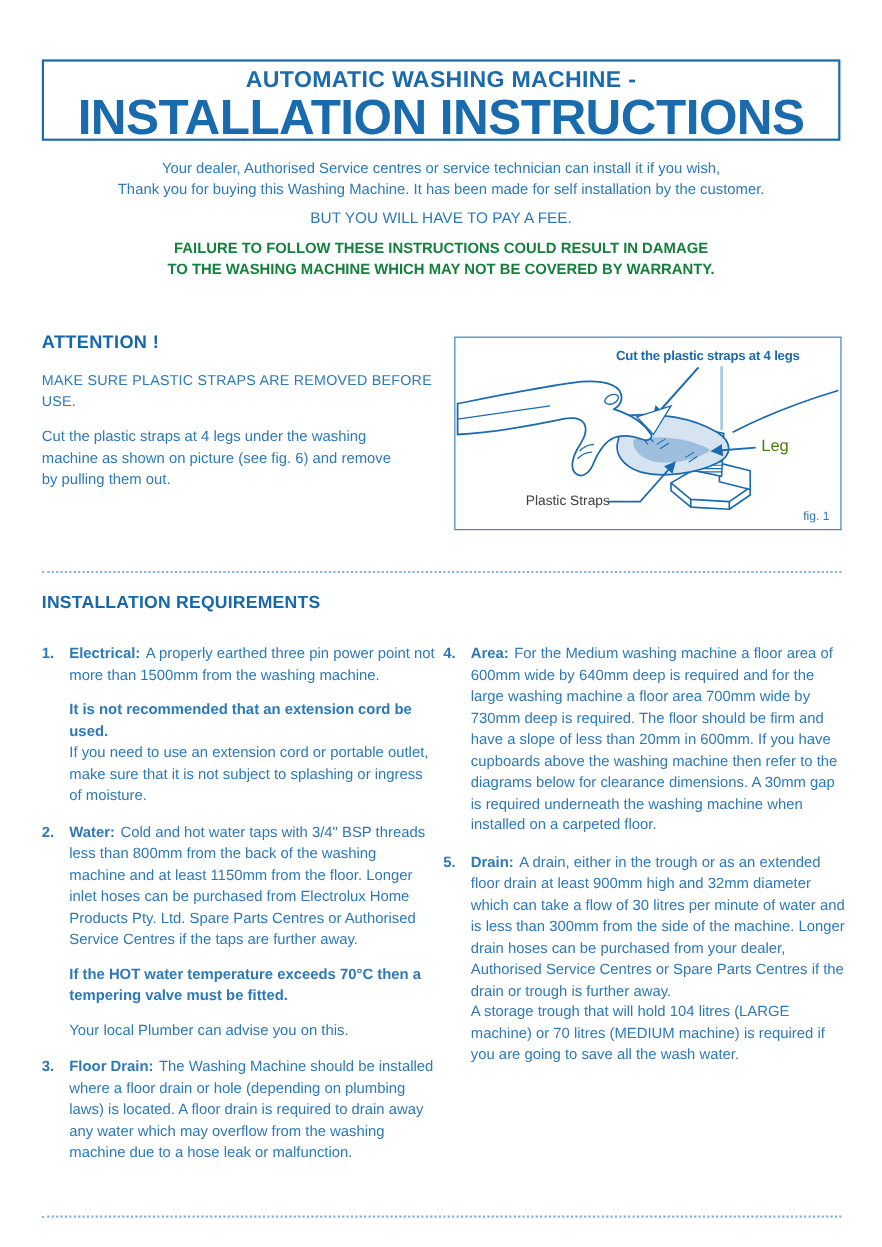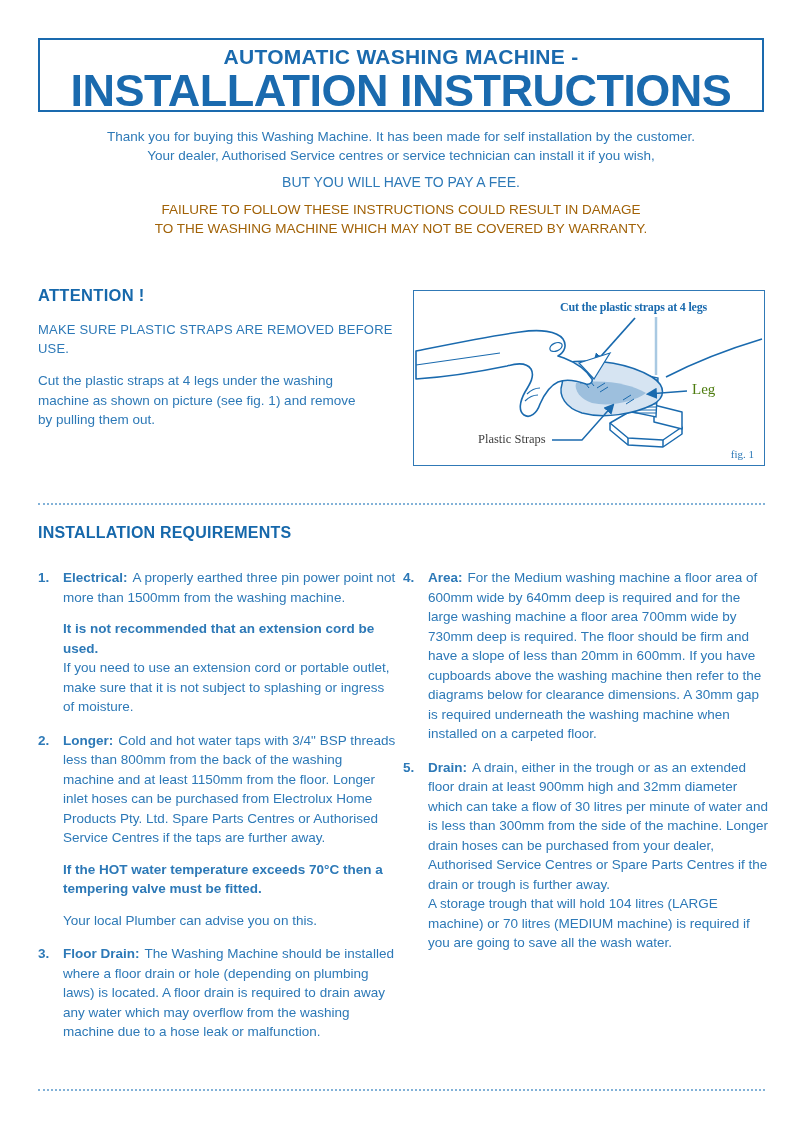--- a/index.html
+++ b/index.html
@@ -2,45 +2,45 @@
 <html><head>
 <meta charset="utf-8">
 <style>
   * { margin:0; padding:0; box-sizing:border-box; }
   html,body { background:#ffffff; }
   body {
     width:802px; height:1134px; position:relative;
     font-family:"Liberation Sans", sans-serif;
     color:#2d79b7;
   }
-  .abs { position:absolute; }
+  .abs { position:absolute;margin-top:16px; }
 
   
   .title-box {
     left:38px; top:38px; width:726px; height:74px;
     border:2px solid #1a6aae; text-align:center;
   }
   .title-line1 { font-weight:bold; font-size:21px; color:#1a6aae; margin-top:5px; letter-spacing:0.3px; }
   .title-line2 { font-weight:bold; font-size:45px; color:#1a6aae; line-height:43px; letter-spacing:-0.5px; }
 
   
   .intro { left:0; top:127px; width:802px; text-align:center; font-size:13.5px; line-height:19px; }
   .intro .fee-line { margin-top:8px; font-size:14px; }
-  .intro .warning { margin-top:8px; font-weight:normal; color:#a16207; }
+  .intro .warning { margin-top:8px; font-weight:bold; color:#15803d; }
 
   
   .attention { left:38px; top:286px; width:372px; }
   .attention-heading { font-size:16.5px; font-weight:bold; color:#1668ab; margin-bottom:15px; letter-spacing:0.3px; }
   .attention-sub { font-size:13px; line-height:19px; margin-bottom:13px; letter-spacing:0.2px; }
   .attention-body { font-size:13.5px; line-height:19.5px; max-width:335px; }
 
   
   .figure-box {
     left:413px; top:290px; width:352px; height:176px;
-    border:1.5px solid #3079b6; background:#fff;font-family:Liberation Serif, serif;
+    border:1.5px solid #3079b6; background:#fff;
   }
   .figure-caption { position:absolute; left:146px; top:9px; font-size:12px; font-weight:bold;
     color:#1a6aae; white-space:nowrap; letter-spacing:-0.2px; }
   .figure-label-leg { position:absolute; left:278px; top:90px; font-size:15px; color:#4d7c0f; }
   .figure-label-straps { position:absolute; left:64px; top:141px; font-size:12.5px; color:#404040; }
   .figure-number { position:absolute; right:10px; bottom:5px; font-size:11px; color:#2d79b7; }
   .figure-svg { position:absolute; left:0; top:0; }
 
   
   .divider { left:38px; width:727px; height:0; border-top:2px dotted #82b2d8; }
@@ -61,33 +61,33 @@
 </style>
 </head>
 <body>
 
 <div class="abs title-box">
   <div class="title-line1">AUTOMATIC WASHING MACHINE -</div>
   <div class="title-line2">INSTALLATION INSTRUCTIONS</div>
 </div>
 
 <div class="abs intro">
+  <div>Your dealer, Authorised Service centres or service technician can install it if you wish,</div>
   <div>Thank you for buying this Washing Machine. It has been made for self installation by the customer.</div>
-  <div>Your dealer, Authorised Service centres or service technician can install it if you wish,</div>
   <div class="fee-line">BUT YOU WILL HAVE TO PAY A FEE.</div>
   <div class="warning">
     <div>FAILURE TO  FOLLOW THESE INSTRUCTIONS COULD RESULT IN DAMAGE</div>
     <div>TO THE WASHING MACHINE WHICH MAY NOT BE COVERED BY WARRANTY.</div>
   </div>
 </div>
 
 <div class="abs attention">
   <div class="attention-heading">ATTENTION !</div>
   <div class="attention-sub">MAKE SURE PLASTIC STRAPS ARE REMOVED BEFORE USE.</div>
-  <div class="attention-body">Cut the plastic straps at 4 legs under the washing machine as shown on picture (see fig. 1) and remove by pulling them out.</div>
+  <div class="attention-body">Cut the plastic straps at 4 legs under the washing machine as shown on picture (see fig. 6) and remove by pulling them out.</div>
 </div>
 
 <div class="abs figure-box">
   <svg class="figure-svg" width="349" height="173" viewBox="0 0 349 173">
     <defs>
       <marker id="arrow" viewBox="0 0 10 10" refX="8" refY="5" markerWidth="7" markerHeight="7" orient="auto-start-reverse">
         <path d="M0,0 L10,5 L0,10 Z" fill="#1a6aae"></path>
       </marker>
       <clipPath id="legclip">
           <path d="M210,80 L244,87 L242,126 L208,119 Z"></path>
@@ -180,21 +180,21 @@
         <span class="para-bold">It is not recommended that an extension cord be used.</span><br>
         <span>If you need to use an extension cord or portable outlet, make sure that it is not subject to splashing or ingress of moisture.</span>
       </div>
     </div>
   </div>
 
   <div class="item">
     <div class="item-num">2.</div>
     <div class="item-content">
       <div>
-        <span class="term">Longer:</span><span>Cold and hot water taps with 3/4" BSP threads less than 800mm from the back of the washing machine and at least 1150mm from the floor. Longer inlet hoses can be purchased from Electrolux Home Products Pty. Ltd. Spare Parts Centres or Authorised Service Centres if the taps are further away.</span>
+        <span class="term">Water:</span><span>Cold and hot water taps with 3/4" BSP threads less than 800mm from the back of the washing machine and at least 1150mm from the floor. Longer inlet hoses can be purchased from Electrolux Home Products Pty. Ltd. Spare Parts Centres or Authorised Service Centres if the taps are further away.</span>
       </div>
       <div class="para para-bold">If the HOT water temperature exceeds 70°C then a tempering valve must be fitted.</div>
       <div class="para">
         <span>Your local Plumber can advise you on this.</span><br>
       </div>
     </div>
   </div>
 
   <div class="item">
     <div class="item-num">3.</div>

